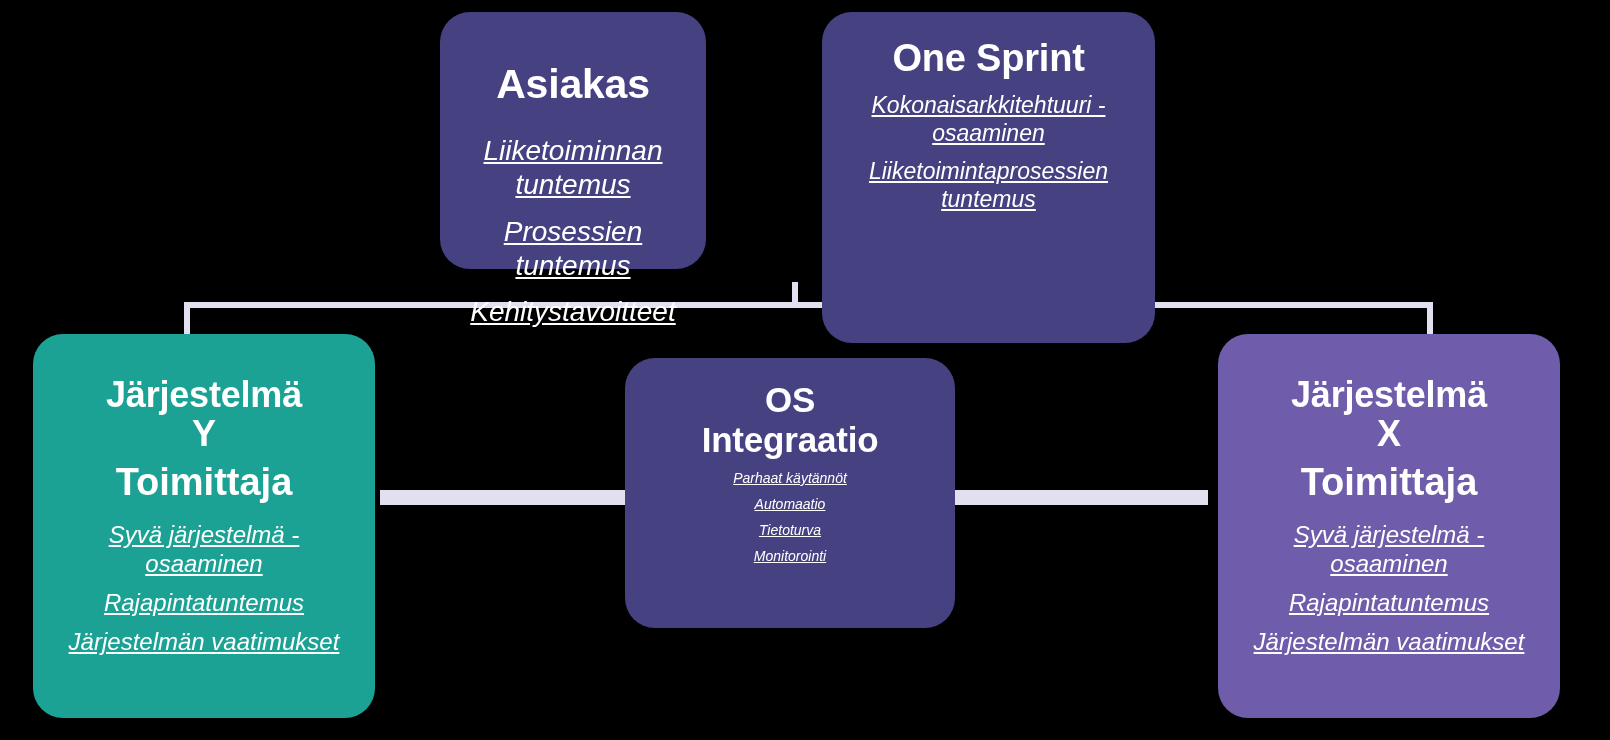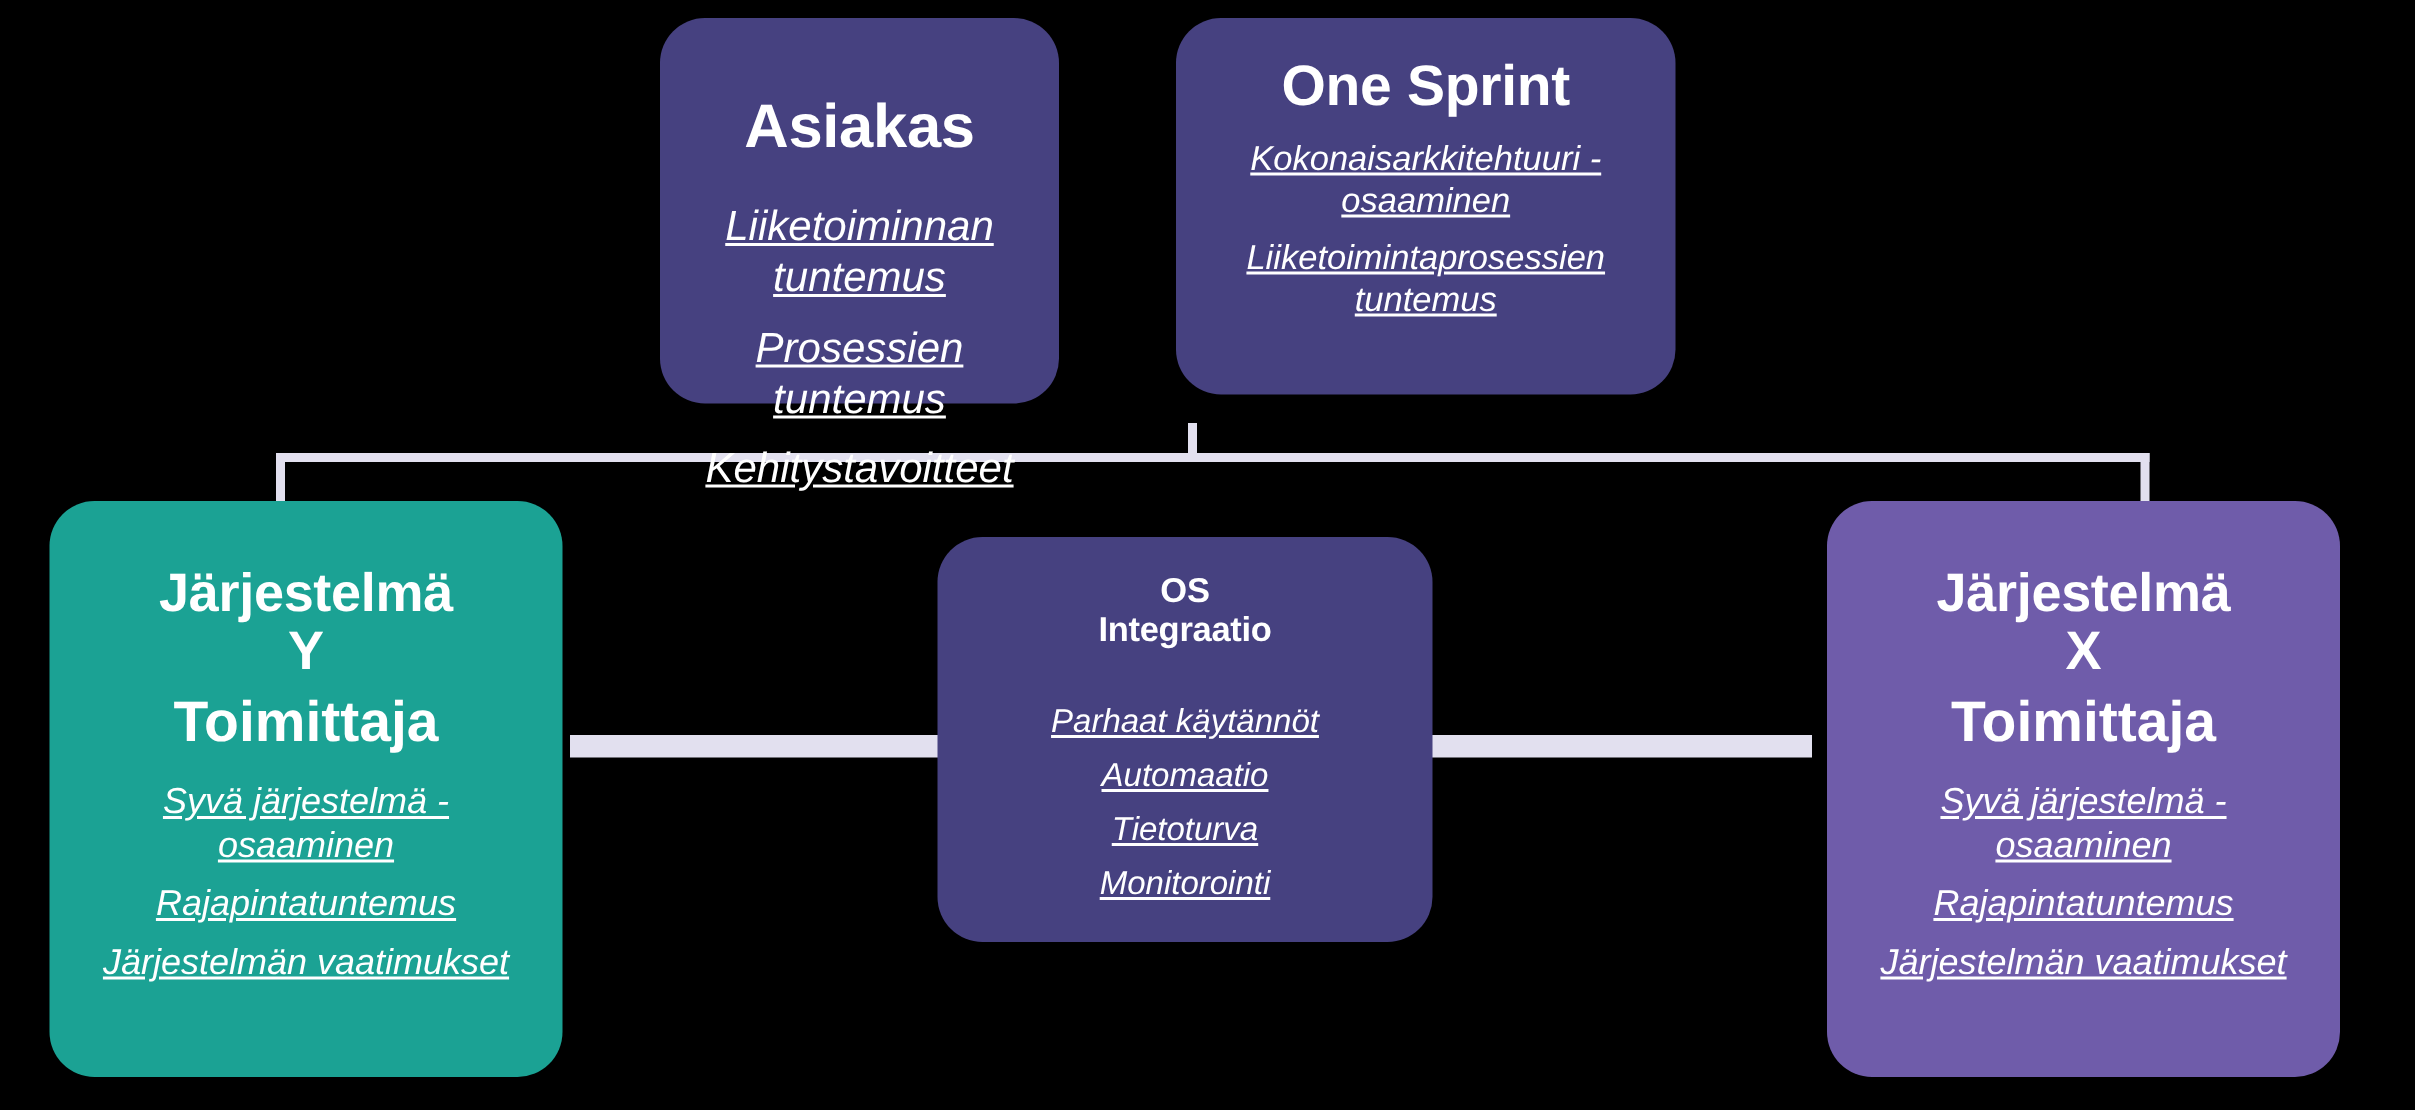--- a/index.html
+++ b/index.html
@@ -102,24 +102,24 @@
     background: #464180;
     justify-content: flex-start;
     padding-top: 50px;
   }
   #box-asiakas .title { font-size: 41px; margin-bottom: 16px; }
   #box-asiakas .items { font-size: 28px; margin-top: 12px; }
   #box-asiakas .items .item { margin-bottom: 12px; }
 
   
   #box-onesprint {
-    left: 784px;
+    left: 822px;
     top: 12px;
     width: 333px;
-    height: 251px;
+    height: 331px;
     background: #464180;
     justify-content: flex-start;
     padding-top: 26px;
   }
   #box-onesprint .title { font-size: 38px; margin-bottom: 12px; }
   #box-onesprint .items { font-size: 23px; }
   #box-onesprint .items .item { margin-bottom: 10px; }
 
   
   #box-system-y {
@@ -139,22 +139,22 @@
   
   #box-os {
     left: 625px;
     top: 358px;
     width: 330px;
     height: 270px;
     background: #464180;
     justify-content: flex-start;
     padding-top: 22px;
   }
-  #box-os .title { font-size: 23px; line-height: 1.14; margin-bottom: 10px; }
-  #box-os .items { font-size: 22px; margin-top: 26px; }
+  #box-os .title { font-size: 35px; line-height: 1.14; margin-bottom: 10px; }
+  #box-os .items { font-size: 14px; }
   #box-os .items .item { margin-bottom: 9px; }
 
   
   #box-system-x {
     left: 1218px;
     top: 334px;
     width: 342px;
     height: 384px;
     background: #6F5CAA;
     justify-content: flex-start;

